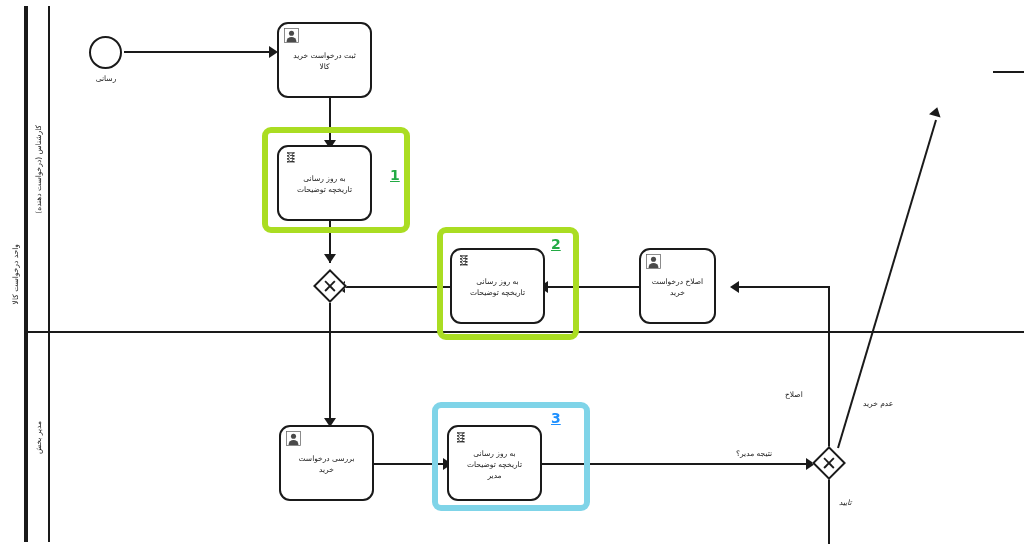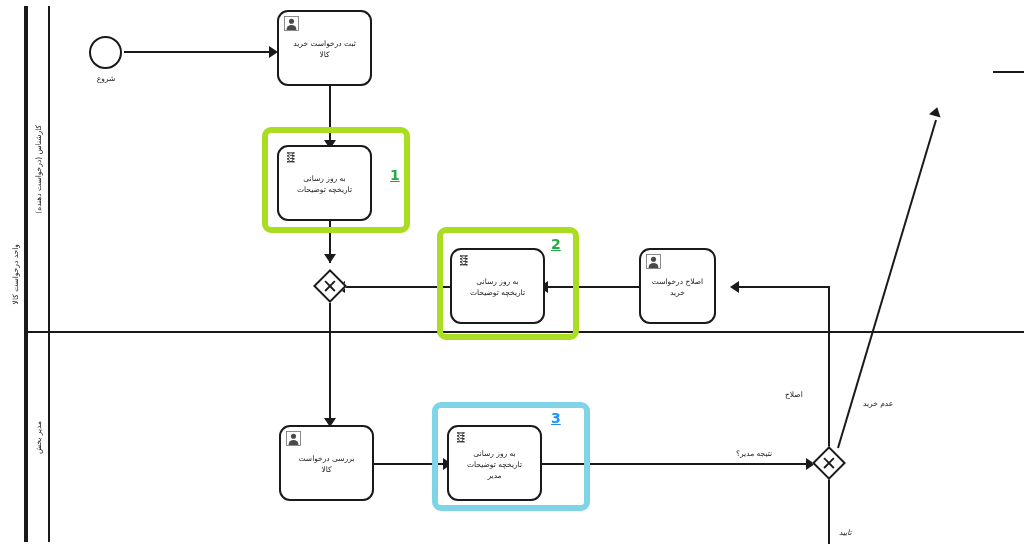--- a/index.html
+++ b/index.html
@@ -250,26 +250,26 @@
   </svg>
   <div class="arrow up" style="left:930px; top:107px; transform:rotate(16deg);"></div>
 
   <div class="conn-v" style="left:828px; top:479px; height:65px;"></div>
 
   <div class="conn-h" style="left:993px; top:71px; width:31px;"></div>
 
   <div class="flow-label" style="left:735px; top:449px;">نتیجه مدیر؟</div>
   <div class="flow-label" style="left:784px; top:390px;">اصلاح</div>
   <div class="flow-label" style="left:862px; top:399px;">عدم خرید</div>
-  <div class="flow-label" style="left:838px; top:528px;font-style:italic;">تایید</div>
+  <div class="flow-label" style="left:838px; top:498px;font-style:italic;">تایید</div>
 
   <div class="event-start" style="left:89px; top:36px; width:33px; height:33px;"></div>
-  <div class="event-label" style="left:80px; top:74px; width:52px;">شروع</div>
-
-  <div class="task" style="left:277px; top:10px; width:95px; height:76px;">
+  <div class="event-label" style="left:80px; top:74px; width:52px;">رسانی</div>
+
+  <div class="task" style="left:277px; top:22px; width:95px; height:76px;">
     <svg class="task-icon" viewBox="0 0 20 20">
       <rect x="0.7" y="0.7" width="18.6" height="18.6" fill="#ffffff" stroke="#666" stroke-width="1"></rect>
       <circle cx="10" cy="7" r="3.4" fill="#4a4a4a"></circle>
       <path d="M3.4 18.5 a6.6 6.6 0 0 1 13.2 0 z" fill="#4a4a4a"></path>
     </svg>
     <div class="task-label">ثبت درخواست خرید
 کالا</div>
   </div>
 
   <div class="task" style="left:277px; top:145px; width:95px; height:76px;">
@@ -306,21 +306,21 @@
 مدیر</div>
   </div>
 
   <div class="task" style="left:279px; top:425px; width:95px; height:76px;">
     <svg class="task-icon" viewBox="0 0 20 20">
       <rect x="0.7" y="0.7" width="18.6" height="18.6" fill="#ffffff" stroke="#666" stroke-width="1"></rect>
       <circle cx="10" cy="7" r="3.4" fill="#4a4a4a"></circle>
       <path d="M3.4 18.5 a6.6 6.6 0 0 1 13.2 0 z" fill="#4a4a4a"></path>
     </svg>
     <div class="task-label">بررسی درخواست
-کالا</div>
+خرید</div>
   </div>
 
   <div class="task" style="left:639px; top:248px; width:77px; height:76px;">
     <svg class="task-icon" viewBox="0 0 20 20">
       <rect x="0.7" y="0.7" width="18.6" height="18.6" fill="#ffffff" stroke="#666" stroke-width="1"></rect>
       <circle cx="10" cy="7" r="3.4" fill="#4a4a4a"></circle>
       <path d="M3.4 18.5 a6.6 6.6 0 0 1 13.2 0 z" fill="#4a4a4a"></path>
     </svg>
     <div class="task-label">اصلاح درخواست
 خرید</div>

